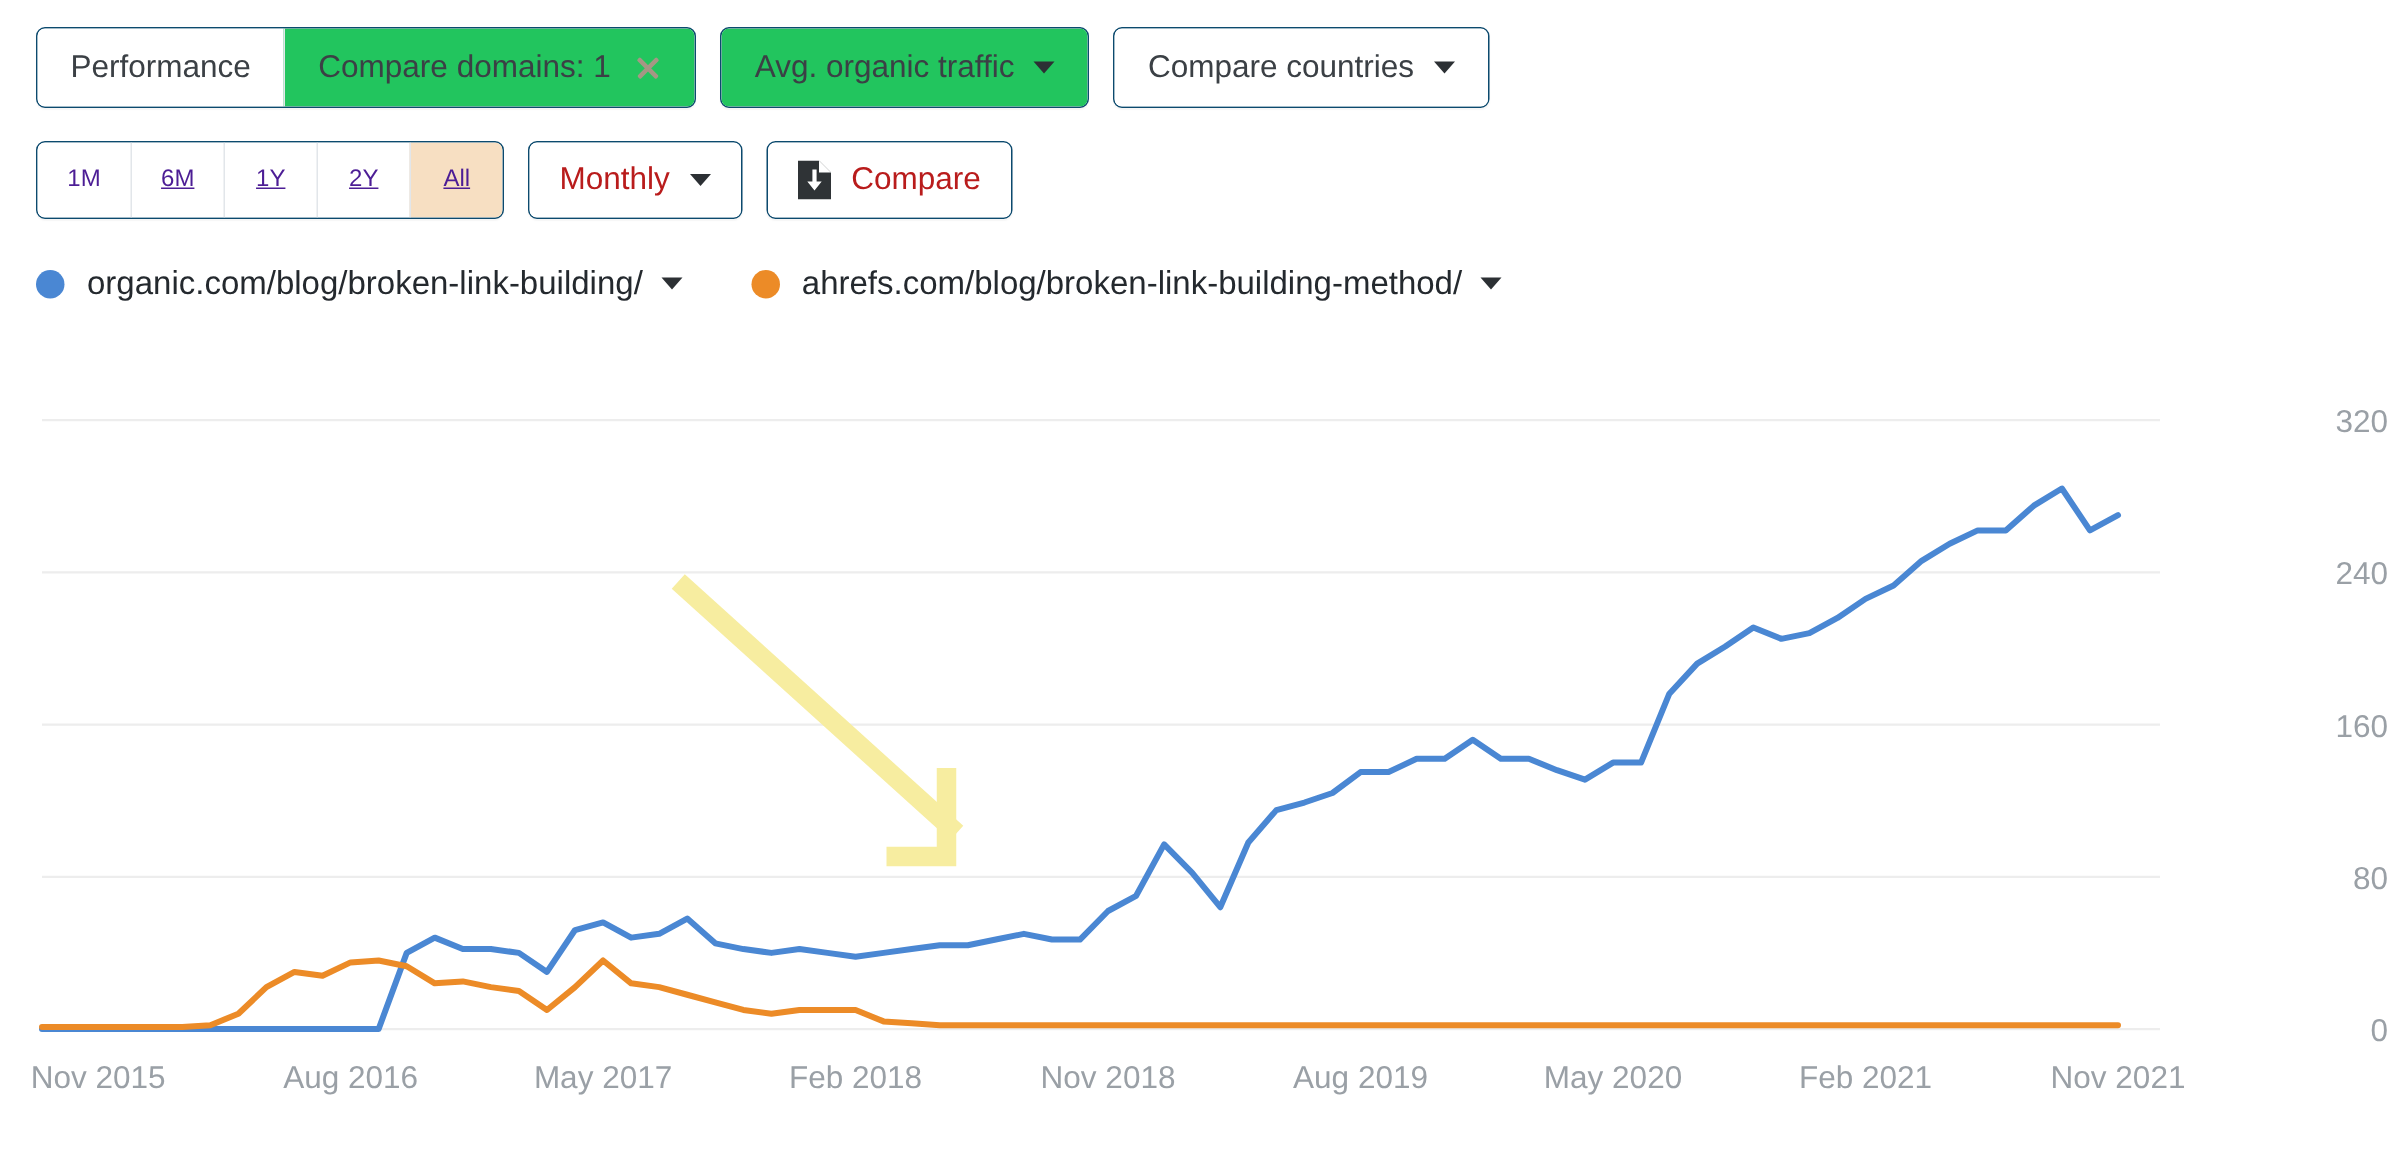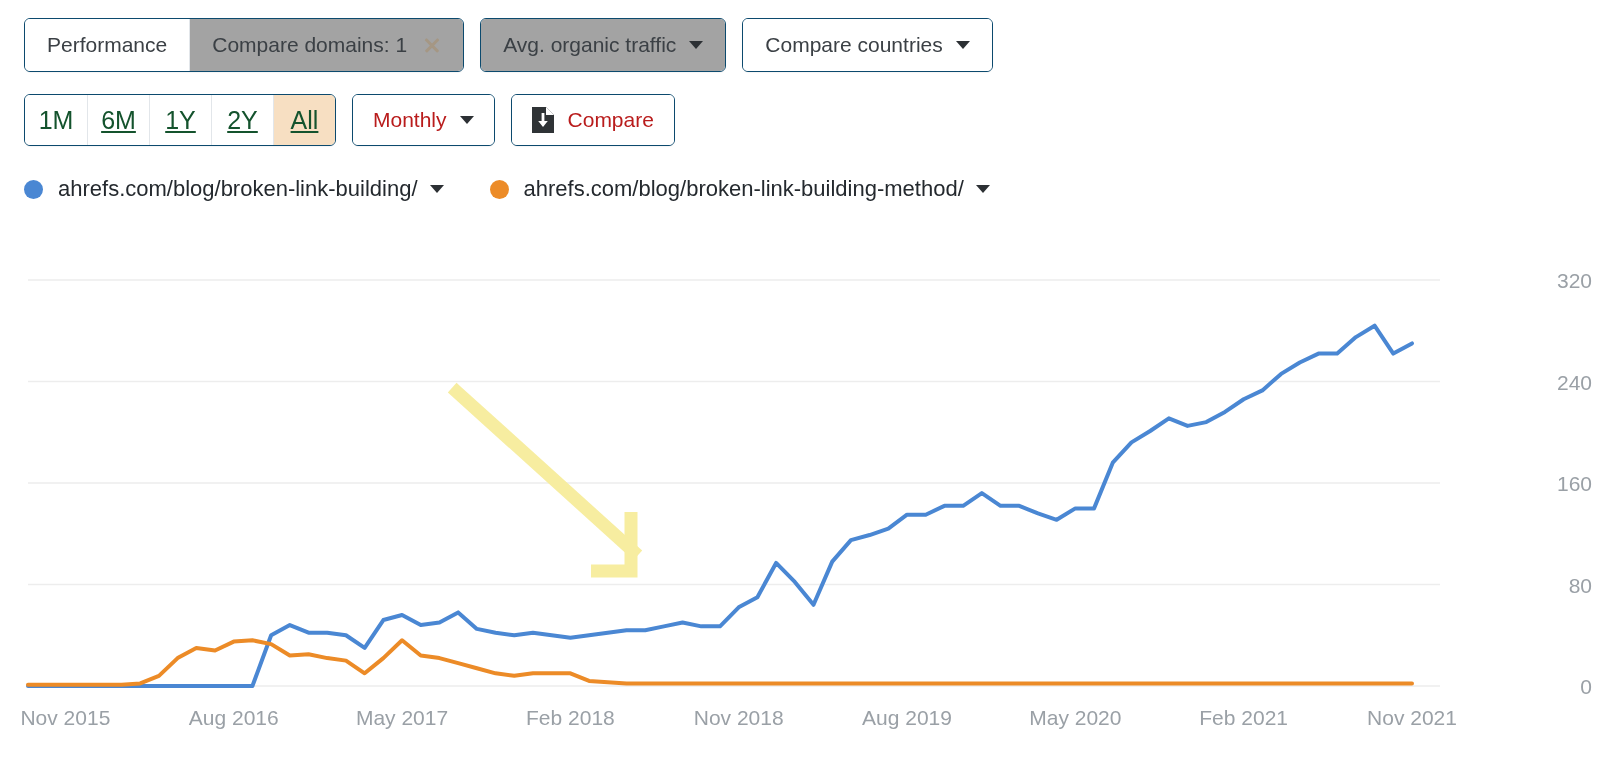--- a/index.html
+++ b/index.html
@@ -54,21 +54,21 @@
     color: #3b4045;
     background: #ffffff;
     white-space: nowrap;
     box-sizing: border-box;
     cursor: pointer;
   }
   .tab + .tab {
     border-left: 1px solid #e2e6ea;
   }
   .tab.active {
-    background: #a3a3a3;
+    background: #22c55e;
   }
   .tab .close-x {
     display: inline-block;
     margin-left: 16px;
     width: 18px;
     height: 18px;
     position: relative;
     flex: none;
   }
   .tab .close-x::before,
@@ -97,22 +97,22 @@
   }
 
   
   .range-btn {
     display: flex;
     align-items: center;
     justify-content: center;
     min-width: 62px;
     height: 50px;
     padding: 0 12px;
-    font-size: 25px;
-    color: #14532d;
+    font-size: 16px;
+    color: #4c1d95;
     background: #ffffff;
     box-sizing: border-box;
     cursor: pointer;
   }
   .range-btn + .range-btn {
     border-left: 1px solid #e2e6ea;
     text-decoration: underline;
   }
   .range-btn.active {
     background: #f7dfc2;
@@ -259,21 +259,21 @@
         </svg>
       </span>
       <span>Compare</span>
     </div>
   </div>
 </div>
 
 <div class="legend">
   <div class="legend-item">
     <span class="legend-dot" style="background:#4a87d3"></span>
-    <span class="legend-label">ahrefs.com/blog/broken-link-building/</span>
+    <span class="legend-label">organic.com/blog/broken-link-building/</span>
     <span class="legend-caret"></span>
   </div>
   <div class="legend-item">
     <span class="legend-dot" style="background:#ec8b27"></span>
     <span class="legend-label">ahrefs.com/blog/broken-link-building-method/</span>
     <span class="legend-caret"></span>
   </div>
 </div>
 
 <div class="chart-wrap">

